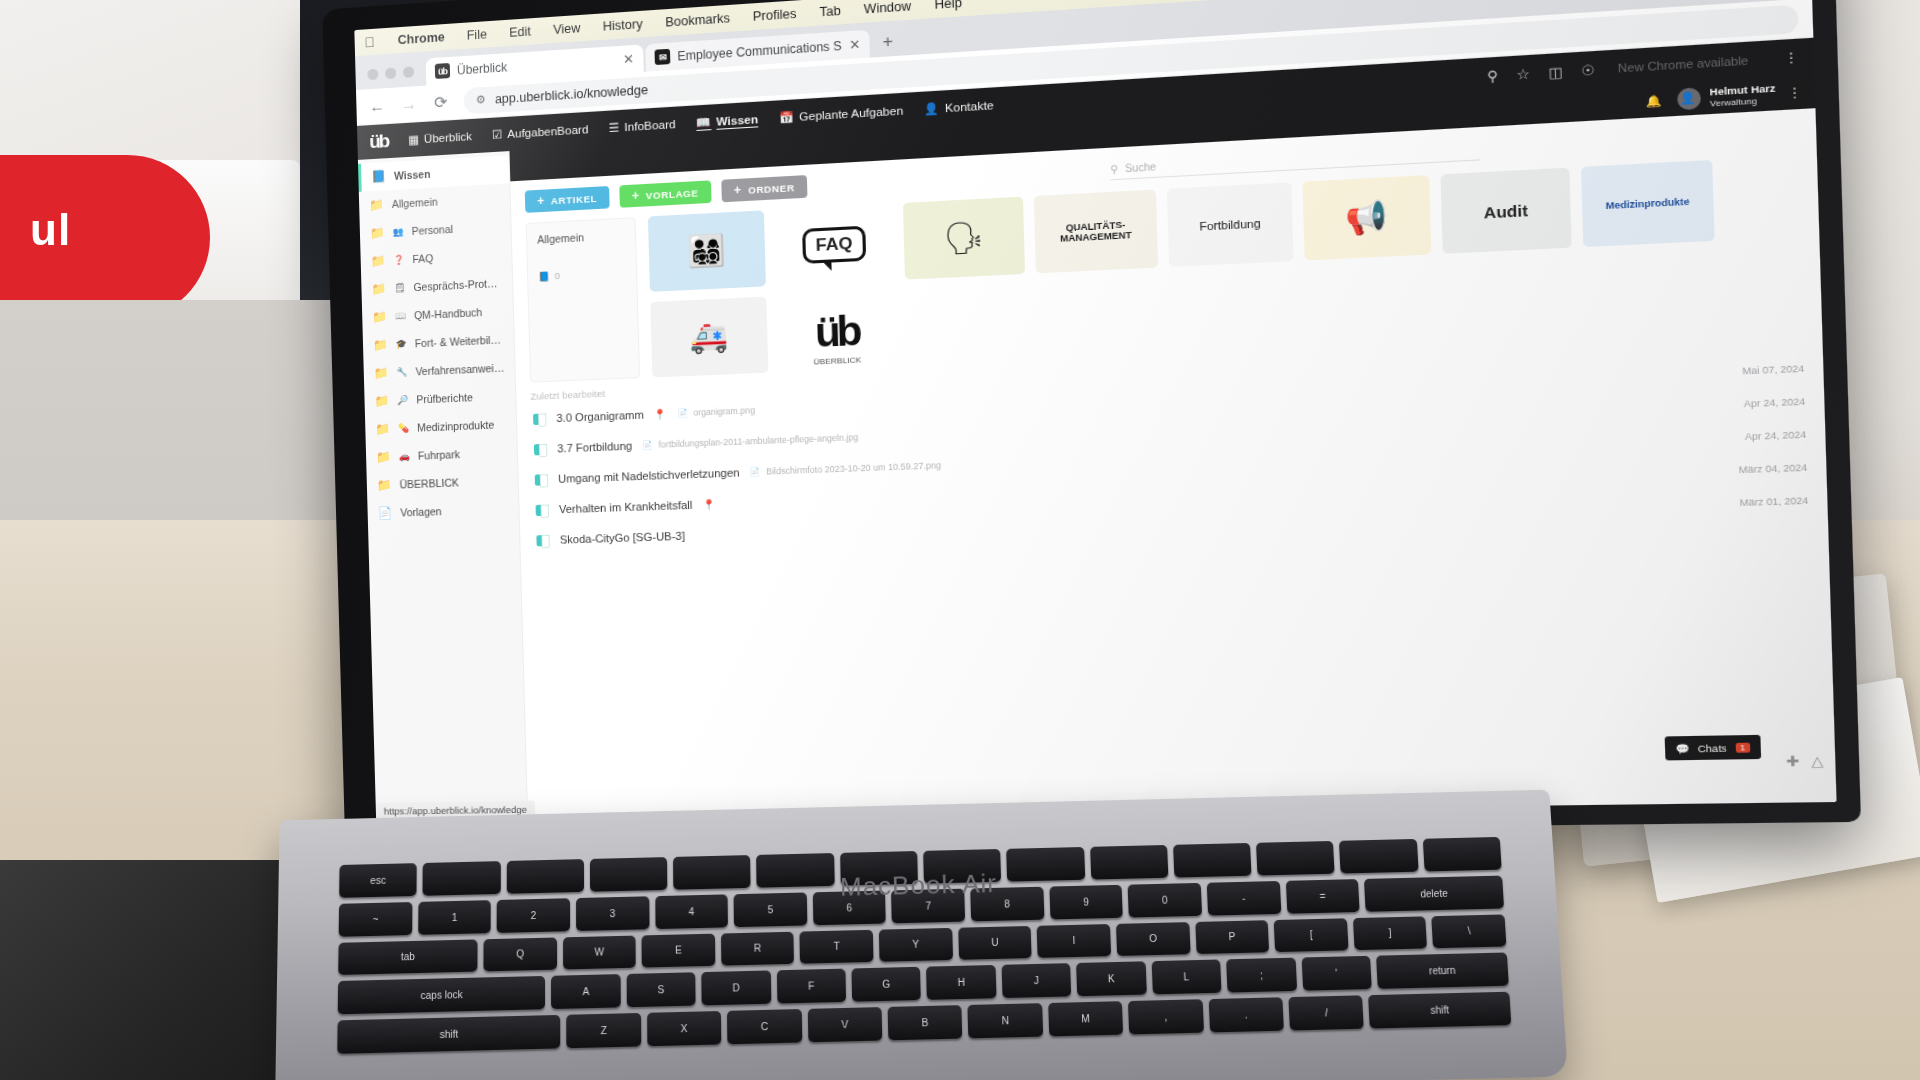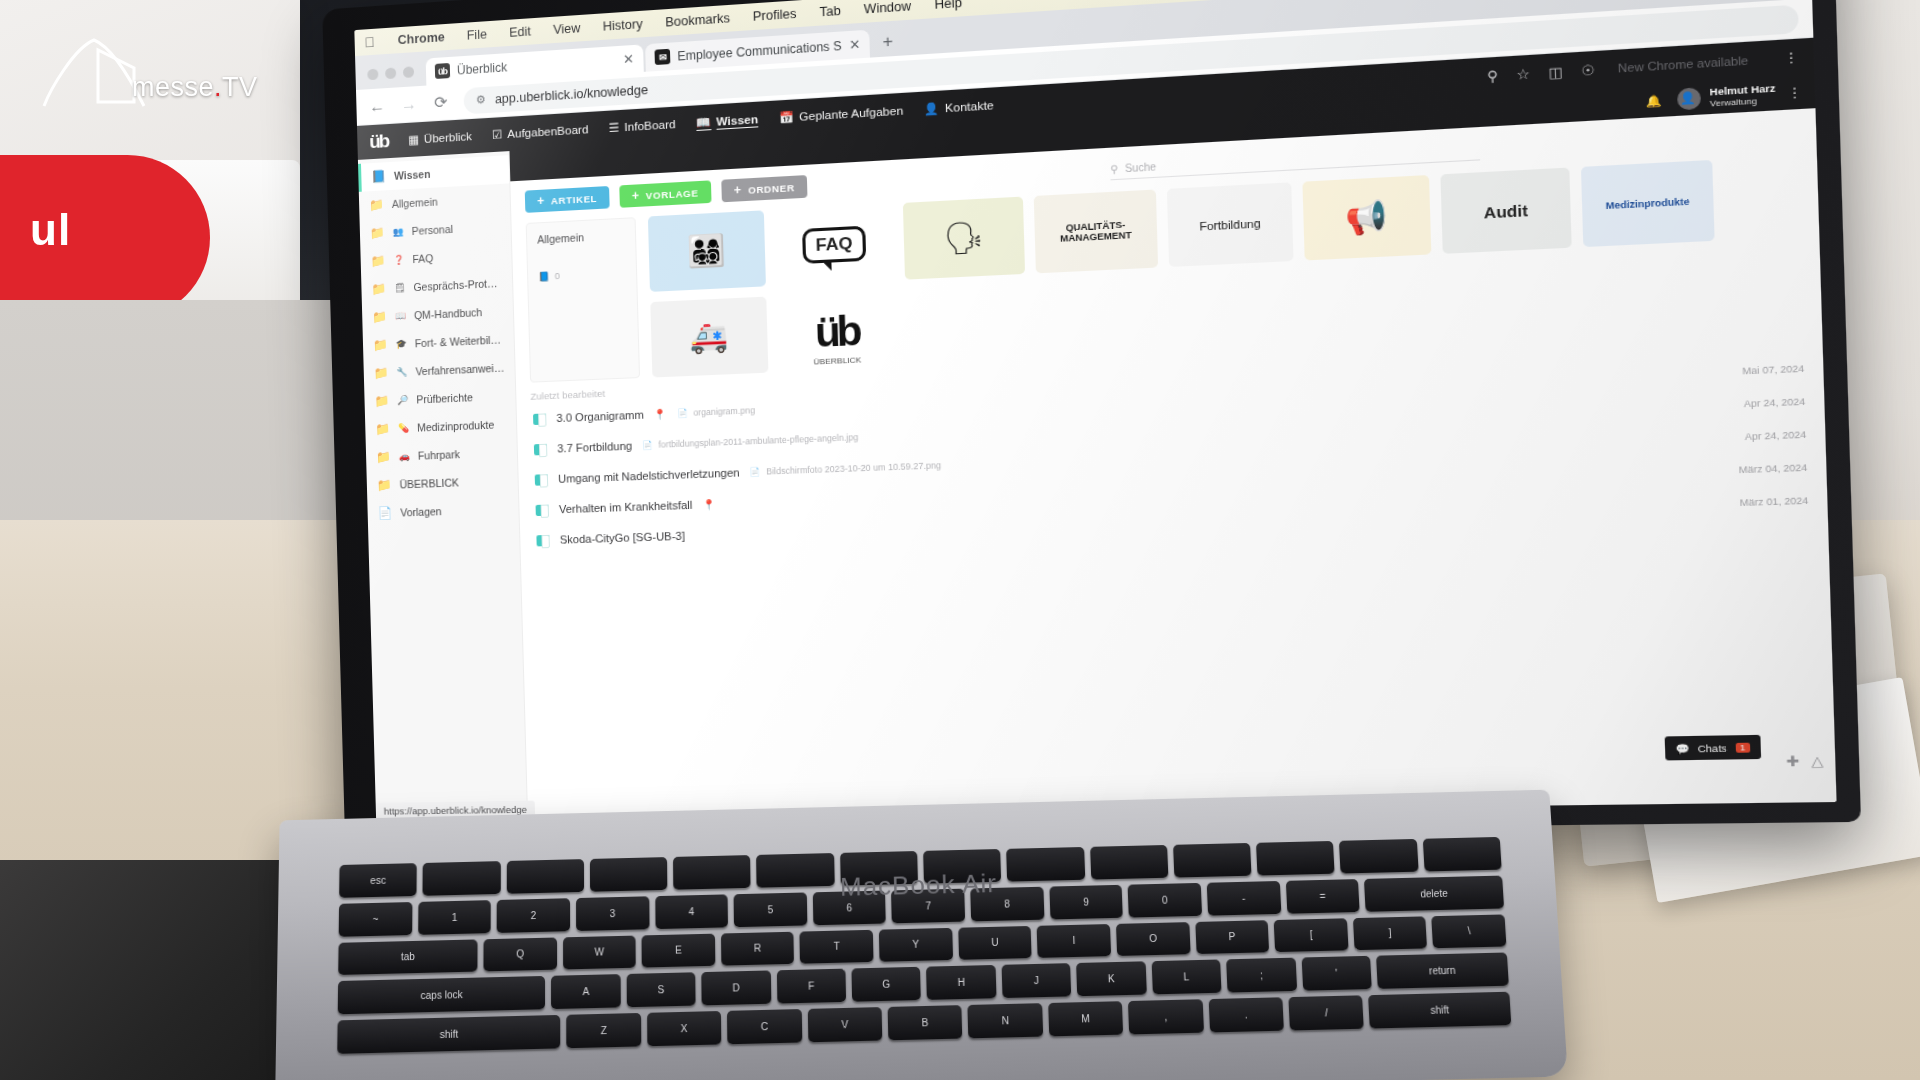--- a/index.html
+++ b/index.html
@@ -714,23 +714,14 @@
         <span class="key">M</span>
         <span class="key">,</span>
         <span class="key">.</span>
         <span class="key">/</span>
         <span class="key wide">shift</span>
       </div>
     </div>
     <div class="brandline">MacBook Air</div>
   </div>
 
-  <div class="logo-ov">
-    <svg viewBox="0 0 230 110">
-      <path d="M8 86 C14 70, 38 28, 58 20 C78 28, 100 70, 108 86" fill="none" stroke="#ffffff" stroke-width="3"></path>
-      <path d="M62 30 L62 82 L98 82 L98 48 Z" fill="none" stroke="#ffffff" stroke-width="3"></path>
-    </svg>
-    <div class="txt">
-      <span>messe</span><b>.</b><span>TV</span>
-    </div>
-  </div>
 
 </div>
 
 </body></html>

